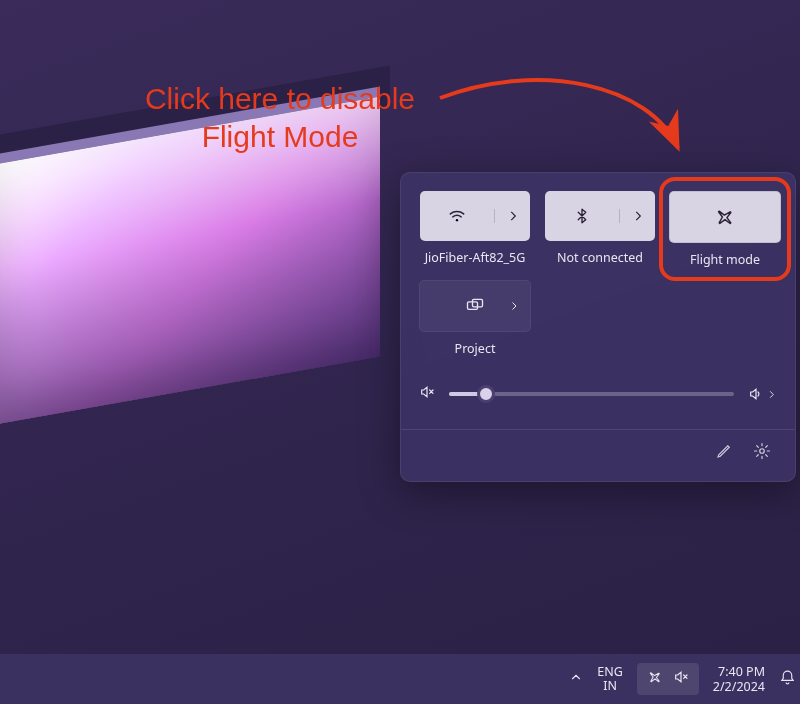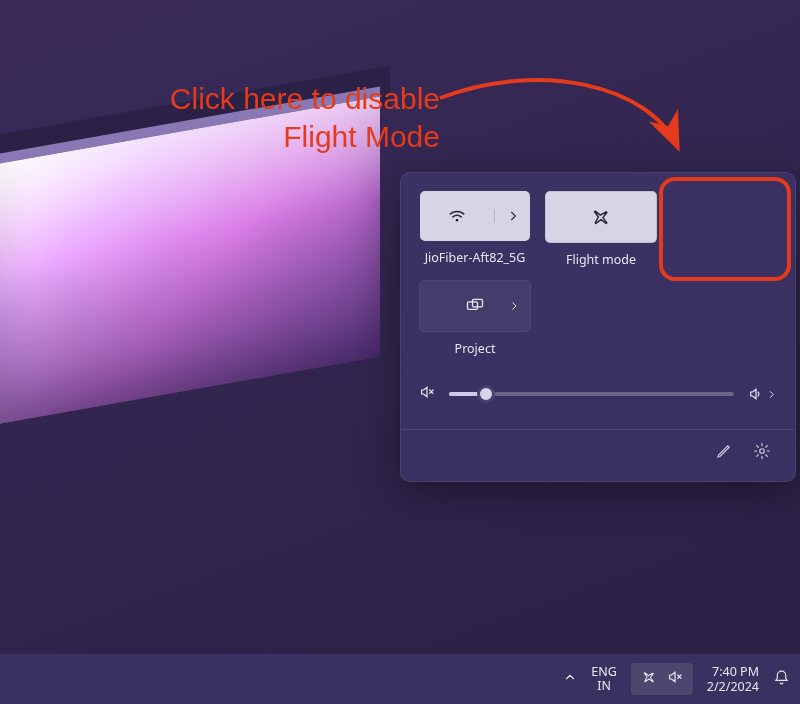--- a/index.html
+++ b/index.html
@@ -42,21 +42,21 @@
   
   .annotation {
     position:absolute; left:120px; top:70px; width:600px; height:120px;
     pointer-events:none;
   }
   .annotation-text {
     color: var(--annotation);
     font-size: 30px;
     font-family: Arial, sans-serif;
     line-height: 1.25;
-    text-align:right;
+    text-align:center;
     position:absolute; left:0; top:10px; width:320px;
   }
   .annotation svg { position:absolute; left:0; top:0; }
 
   
   .panel {
     position:absolute; right:4px; top:172px; width:396px;
     background: var(--panel-bg);
     border:1px solid var(--panel-border);
     border-radius:10px;
@@ -120,21 +120,21 @@
   
   .panel-sep { margin:24px -18px 0 -18px; height:1px; background:rgba(255,255,255,.1); }
   .panel-footer { display:flex; justify-content:flex-end; gap:20px; padding:12px 6px 6px 6px; color:var(--text-light); }
   .footer-btn { cursor:pointer; opacity:.85; }
 
   
   .taskbar {
     position:absolute; left:0; right:0; bottom:0; height:50px;
     background: #3b3160;
     display:flex; align-items:center; justify-content:flex-end;
-    padding-right:10px; gap:14px;
+    padding-right:4px; gap:14px;
     color:var(--text-light); font-size:12.5px;
   }
   .tray-chevron { cursor:pointer; }
   .lang { text-align:center; line-height:1.15; cursor:pointer; }
   .tray-icons {
     display:flex; align-items:center; gap:10px;
     background: rgba(255,255,255,.10); padding:6px 10px; border-radius:4px;
     cursor:pointer;
   }
   .clock { text-align:right; line-height:1.2; cursor:pointer; }
@@ -179,20 +179,35 @@
           </div>
           <div class="chev-side">
             <svg class="light-ico" width="14" height="14" viewBox="0 0 24 24" stroke-width="2">
                 <path d="M9 5l7 7-7 7"></path>
               </svg>
           </div>
         </div>
         <div class="tile-label">JioFiber-Aft82_5G</div>
       </div>
 
+      <div class="tile-wrap">
+        <div class="tile split-light">
+          <div>
+            <svg class="light-ico" width="18" height="18" viewBox="0 0 24 24" stroke-width="1.8" stroke-linejoin="round" stroke-linecap="round">
+              <path d="M7 7l10 10-5 4V3l5 4L7 17"></path>
+            </svg>
+          </div>
+          <div class="chev-side">
+            <svg class="light-ico" width="14" height="14" viewBox="0 0 24 24" stroke-width="2">
+                <path d="M9 5l7 7-7 7"></path>
+              </svg>
+          </div>
+        </div>
+        <div class="tile-label">Not connected</div>
+      </div>
 
       <div class="tile-wrap">
         <div class="tile light">
           <span>
             <svg class="light-ico" width="22" height="22" viewBox="0 0 24 24" stroke-width="1.6" stroke-linejoin="round" stroke-linecap="round">
               <path d="M3 12l7-1 2-7h1l1 7 7 1v1l-7 1-1 7h-1l-2-7-7-1z" transform="rotate(45 12 12)"></path>
             </svg>
           </span>
         </div>
         <div class="tile-label">Flight mode</div>

